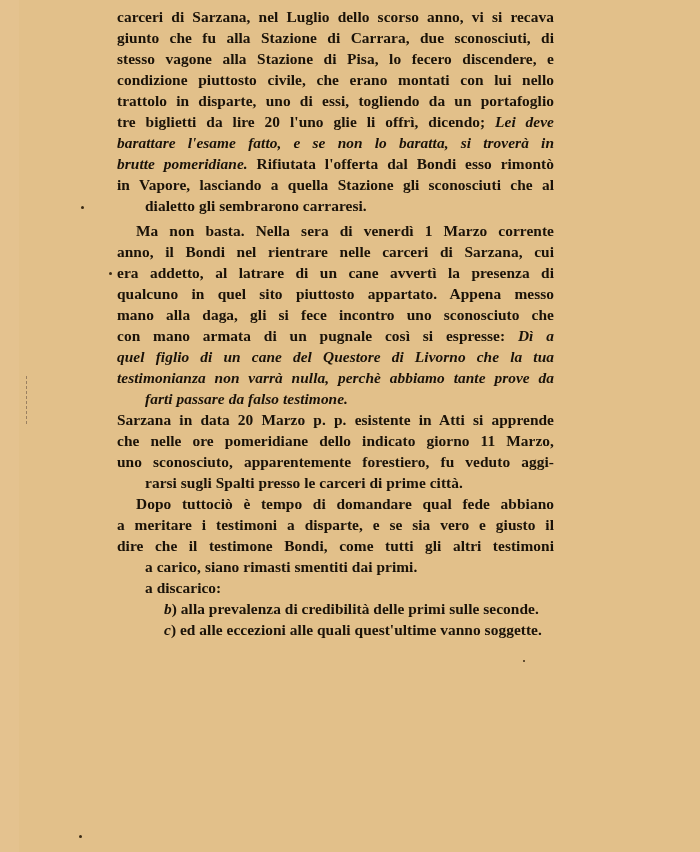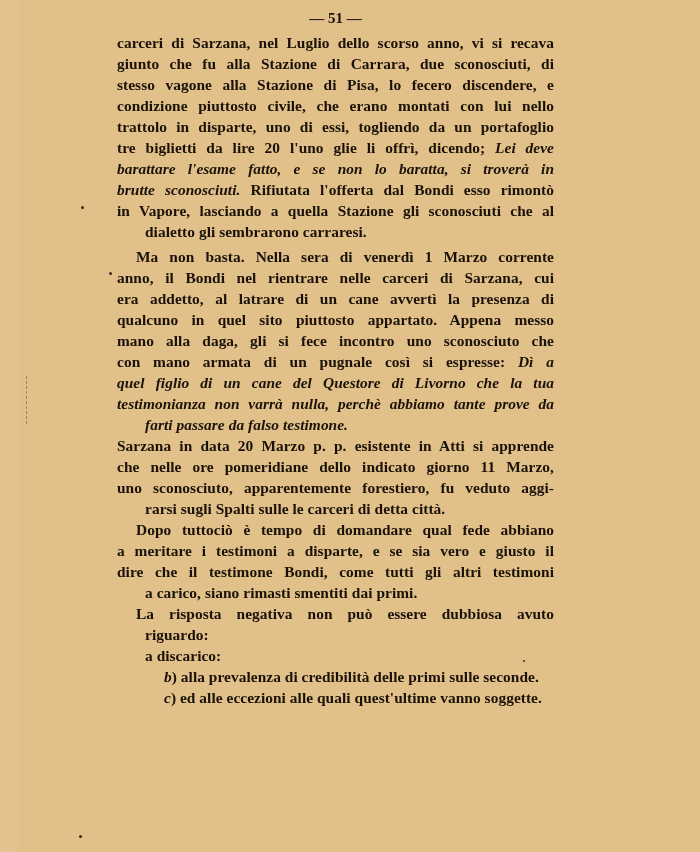--- a/index.html
+++ b/index.html
@@ -46,31 +46,30 @@
 <body>
 
 <div class="edge"></div>
 <div class="vline"></div>
 <div class="mark" style="left:81px;top:206px;width:3px;height:3px;"></div>
 <div class="mark" style="left:109px;top:272px;width:3px;height:3px;"></div>
 <div class="mark" style="left:79px;top:835px;width:3px;height:3px;"></div>
 <div class="mark" style="left:523px;top:660px;width:2px;height:2px;"></div>
 
 <div class="page">
-  <div class="page-number">— 51 —</div>
 
   <div>
     <span class="line">carceri di Sarzana, nel Luglio dello scorso anno, vi si recava</span>
     <span class="line">giunto che fu alla Stazione di Carrara, due sconosciuti, di</span>
     <span class="line">stesso vagone alla Stazione di Pisa, lo fecero discendere, e</span>
     <span class="line">condizione piuttosto civile, che erano montati con lui nello</span>
     <span class="line">trattolo in disparte, uno di essi, togliendo da un portafoglio</span>
     <span class="line"><span>tre biglietti da lire 20 l'uno glie li offrì, dicendo; </span><span class="it">Lei deve</span></span>
     <span class="line it">barattare l'esame fatto, e se non lo baratta, si troverà in</span>
-    <span class="line"><span class="it">brutte sconosciuti.</span><span> Rifiutata l'offerta dal Bondi esso rimontò</span></span>
+    <span class="line"><span class="it">brutte pomeridiane.</span><span> Rifiutata l'offerta dal Bondi esso rimontò</span></span>
     <span class="line">in Vapore, lasciando a quella Stazione gli sconosciuti che al</span>
     <span class="line last">dialetto gli sembrarono carraresi.</span>
   </div>
   <div class="gap"></div>
 
   <div>
     <span class="line indent">Ma non basta. Nella sera di venerdì 1 Marzo corrente</span>
     <span class="line">anno, il Bondi nel rientrare nelle carceri di Sarzana, cui</span>
     <span class="line">era addetto, al latrare di un cane avvertì la presenza di</span>
     <span class="line">qualcuno in quel sito piuttosto appartato. Appena messo</span>
@@ -78,34 +77,30 @@
     <span class="line"><span>con mano armata di un pugnale così si espresse: </span><span class="it">Dì a</span></span>
     <span class="line it">quel figlio di un cane del Questore di Livorno che la tua</span>
     <span class="line it">testimonianza non varrà nulla, perchè abbiamo tante prove da</span>
     <span class="line it last">farti passare da falso testimone.</span>
   </div>
 
   <div>
     <span class="line">Sarzana in data 20 Marzo p. p. esistente in Atti si apprende</span>
     <span class="line">che nelle ore pomeridiane dello indicato giorno 11 Marzo,</span>
     <span class="line">uno sconosciuto, apparentemente forestiero, fu veduto aggi-</span>
-    <span class="line last">rarsi sugli Spalti sulle le carceri di detta città.</span>
+    <span class="line last">rarsi sugli Spalti presso le carceri di prime città.</span>
   </div>
 
   <div>
     <span class="line indent">Dopo tuttociò è tempo di domandare qual fede abbiano</span>
     <span class="line">a meritare i testimoni a disparte, e se sia vero e giusto il</span>
     <span class="line">dire che il testimone Bondi, come tutti gli altri testimoni</span>
     <span class="line last">a carico, siano rimasti smentiti dai primi.</span>
   </div>
 
-  <div>
-    <span class="line indent">La risposta negativa non può essere dubbiosa avuto</span>
-    <span class="line last">riguardo:</span>
-  </div>
 
   <div>
     <span class="line last">a discarico:</span>
   </div>
 
   <div>
     <span class="line indent last"><span class="it">b</span><span>) alla prevalenza di credibilità delle primi sulle seconde.</span></span>
   </div>
 
   <div>

